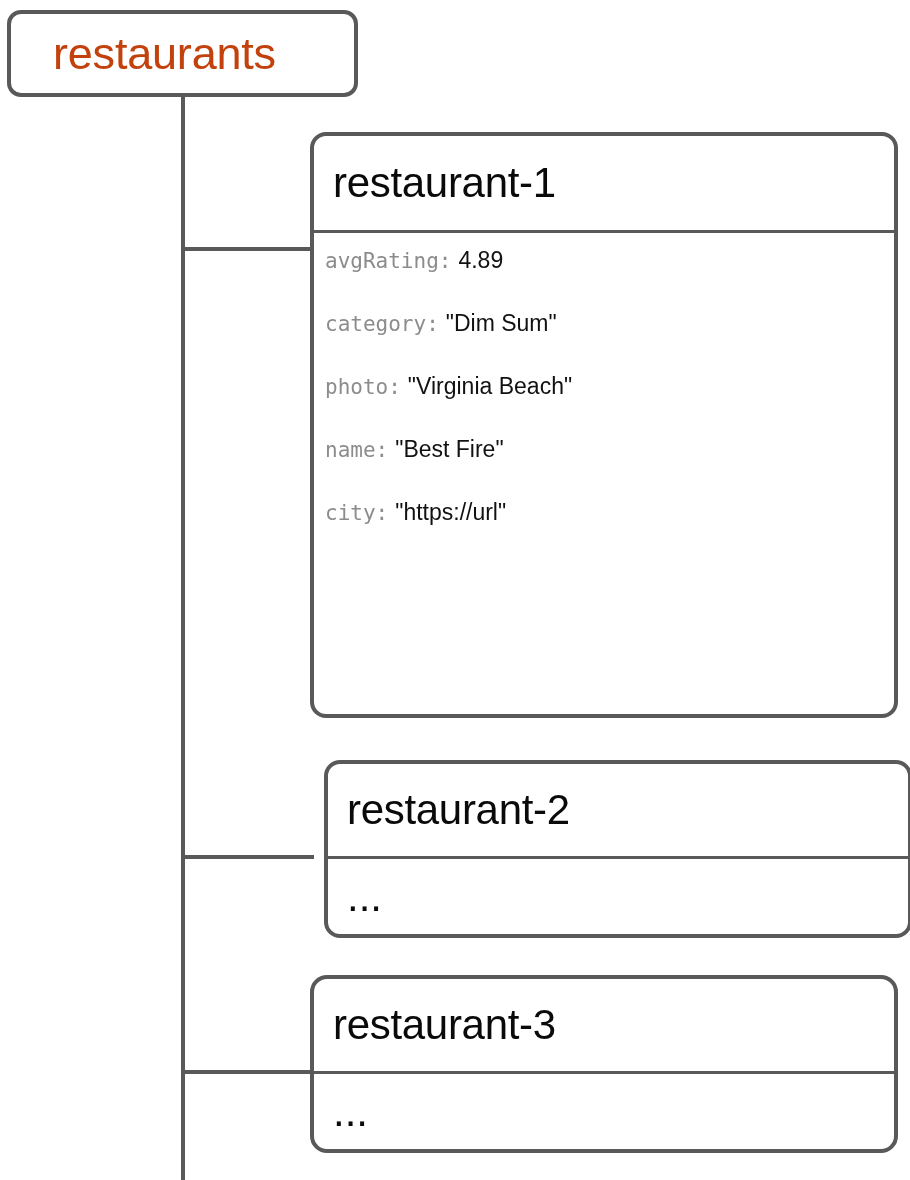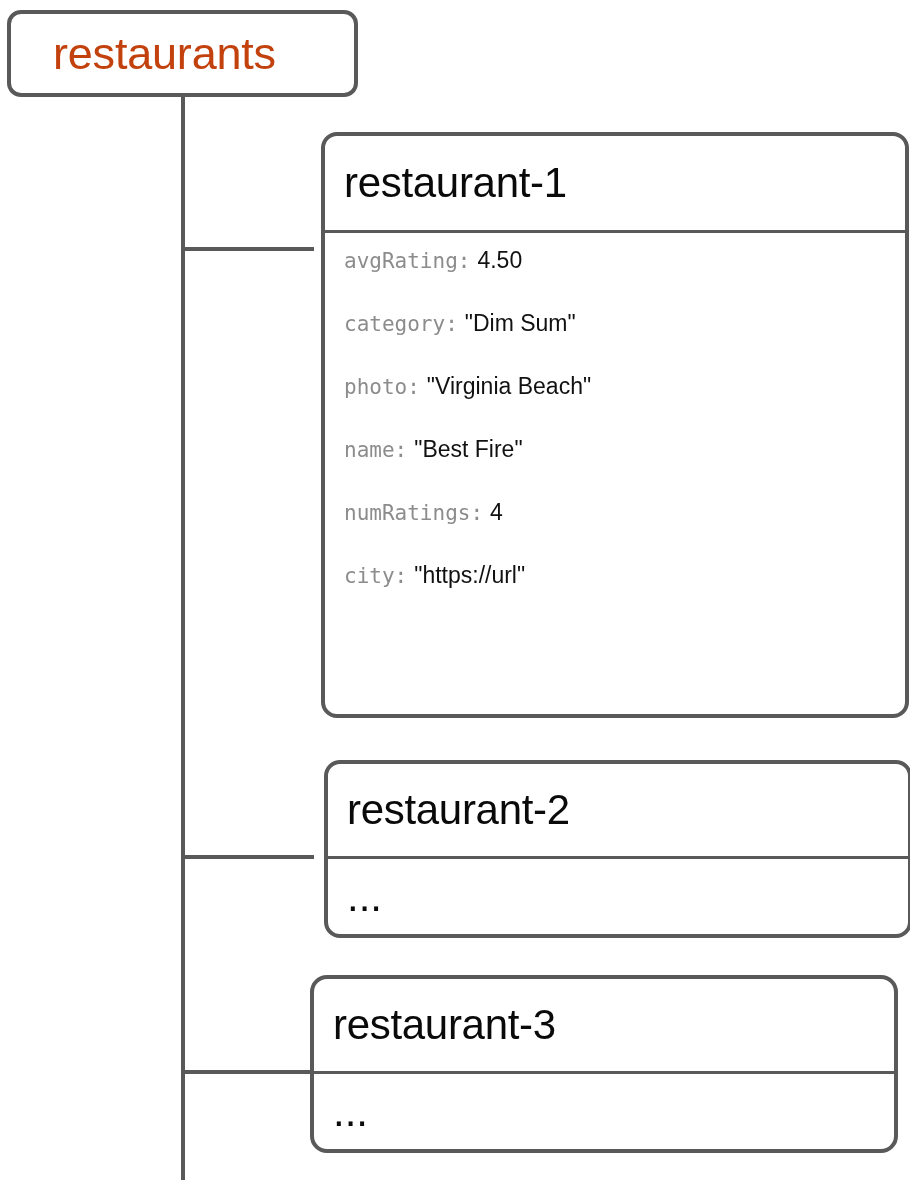--- a/index.html
+++ b/index.html
@@ -67,21 +67,21 @@
   }
   .doc-title {
     font-size: 42px;
     color: #0a0a0a;
     line-height: 1;
     letter-spacing: -0.3px;
     white-space: nowrap;
   }
   .doc-body {
     box-sizing: border-box;
-    padding: 0 19px;
+    padding: 0 11px;
   }
 
   
   .field-row {
     display: flex;
     align-items: baseline;
     height: 63px;
   }
   .field-key {
     font-family: "DejaVu Sans Mono", monospace;
@@ -120,50 +120,46 @@
   <div class="branch" style="left:181px; top:247px; width:133px; height:4px;"></div>
 
   <div class="branch" style="left:181px; top:855px; width:133px; height:4px;"></div>
 
   <div class="branch" style="left:181px; top:1070px; width:133px; height:4px;"></div>
 
   <div class="root-node">
     <span class="root-label">restaurants</span>
   </div>
 
-  <div class="doc-card" style="left:321px; top:132px; width:588px; height:586px;">
+  <div class="doc-card" style="left:310px; top:132px; width:588px; height:586px;">
     <div class="doc-header" style="height:97px;">
       <span class="doc-title">restaurant-1</span>
     </div>
     <div class="doc-body" style="padding-top:14px;">
 
       <div class="field-row">
         <span class="field-key">avgRating:</span>
-        <span class="field-val">4.50</span>
+        <span class="field-val">4.89</span>
       </div>
 
       <div class="field-row">
         <span class="field-key">category:</span>
         <span class="field-val">"Dim Sum"</span>
       </div>
 
       <div class="field-row">
         <span class="field-key">photo:</span>
         <span class="field-val">"Virginia Beach"</span>
       </div>
 
       <div class="field-row">
         <span class="field-key">name:</span>
         <span class="field-val">"Best Fire"</span>
       </div>
 
-      <div class="field-row">
-        <span class="field-key">numRatings:</span>
-        <span class="field-val">4</span>
-      </div>
 
       <div class="field-row">
         <span class="field-key">city:</span>
         <span class="field-val">"https://url"</span>
       </div>
 
 
     </div>
   </div>
 

